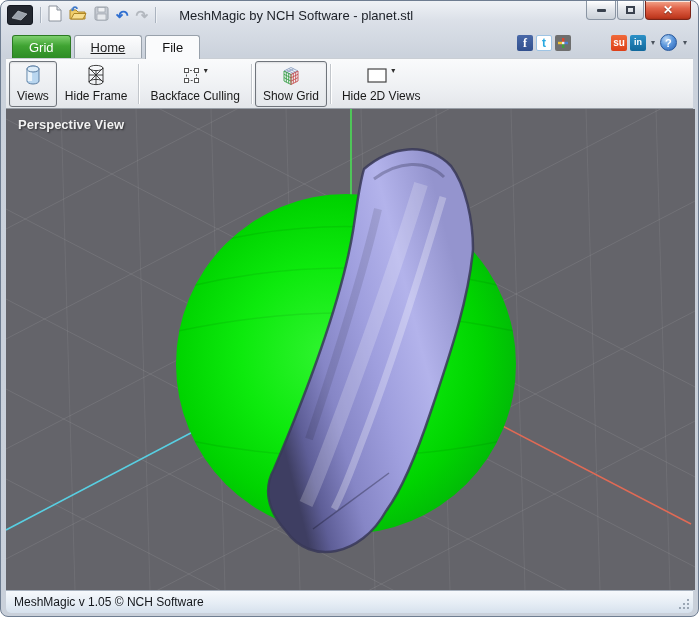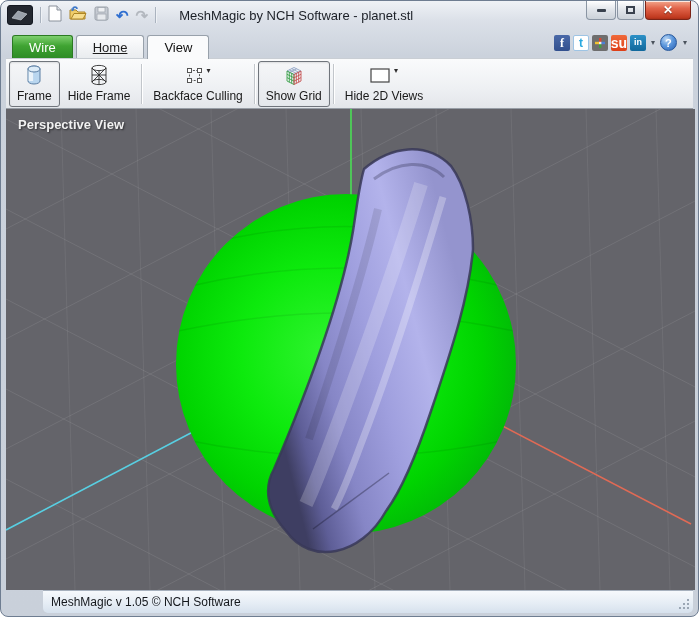--- a/index.html
+++ b/index.html
@@ -34,21 +34,21 @@
       font-size:13px;border-radius:3px 3px 0 0;border:1px solid #98a1ab;border-bottom:none;cursor:default;}
   .tab-file{background:linear-gradient(#7ecf6e,#3fa332 45%,#2e8c26);color:#ffffff;border-color:#2b7a22;}
   .tab-home{background:linear-gradient(#fdfdfe,#e9ecef);color:#1d1d1d;text-decoration:underline;}
   .tab-view{background:#fafbfc;color:#111111;position:relative;z-index:3;height:24px;margin-bottom:-1px;}
   .social{position:absolute;right:6px;top:5px;display:flex;align-items:center;gap:3px;}
   .sicon{width:16px;height:16px;border-radius:2px;display:flex;align-items:center;justify-content:center;
       font-weight:bold;color:#fff;font-size:10px;line-height:1;}
   .s-fb{background:linear-gradient(#4a69a8,#32508e);font-family:"Liberation Serif",serif;font-size:12px;}
   .s-tw{background:#ffffff;border:1px solid #9ec4e4;color:#2aa9e0;font-size:12px;}
   .s-gp{background:#6e6e6e;position:relative;}
-  .s-su{background:linear-gradient(#f06a3a,#dd3f18);font-size:14px;}
+  .s-su{background:linear-gradient(#f06a3a,#dd3f18);font-size:10px;margin-left:37px;}
   .s-in{background:linear-gradient(#2c90c6,#11689c);font-size:9px;}
   .s-chev{font-size:8px;color:#4a525c;margin:0 2px;}
   .s-help{width:17px;height:17px;border-radius:50%;border:1px solid #27589c;color:#fff;font-weight:bold;font-size:11px;
       background:radial-gradient(circle at 35% 28%,#bcd7f3,#5d98dd 45%,#2a62b4);display:flex;align-items:center;justify-content:center;}
   .s-dd{font-size:8px;color:#4a525c;margin-left:3px;}
   
   .ribbon{position:absolute;top:57px;left:5px;right:5px;height:51px;
       background:linear-gradient(#fafbfc,#eef0f3 60%,#e3e6ea);
       border-top:1px solid #c9ced4;border-bottom:1px solid #989ea6;
       display:flex;align-items:center;padding:0 3px;}
@@ -59,21 +59,21 @@
   .ddarrow{font-size:8px;color:#2e2e2e;margin-bottom:10px;}
   .rsep{width:1px;height:40px;background:#c2c6cb;box-shadow:1px 0 0 #ffffff;margin:0 3px;}
   
   .viewport{position:absolute;top:108px;left:5px;width:623px;height:481px;background:#64646a;}
   .vplabel{position:absolute;top:8px;left:12px;font-size:13px;font-weight:bold;color:#f1f1f1;
       text-shadow:1px 1px 2px rgba(0,0,0,.55);}
   
   .statusbar{position:absolute;top:589px;left:5px;right:5px;height:23px;
       background:linear-gradient(#f6f9fc,#e6edf5 55%,#d6e1ed);
       border-top:1px solid #a6b0bd;border-radius:0 0 5px 5px;
-      display:flex;align-items:center;padding-left:8px;font-size:12px;color:#14171c;margin-left:37px;}
+      display:flex;align-items:center;padding-left:8px;font-size:12px;color:#14171c;}
   .grip{position:absolute;right:4px;bottom:4px;width:2px;height:2px;background:#9aa6b4;
       box-shadow:0 -4px #9aa6b4,0 -8px #9aa6b4,-4px 0 #9aa6b4,-4px -4px #9aa6b4,-8px 0 #9aa6b4;}
 </style>
 </head>
 <body>
 
 <div id="window">
 
   <div class="titlebar">
     <div class="qat">
@@ -117,23 +117,23 @@
     <div class="wb wb-max">
         <span class="maxbox"></span>
       </div>
     <div class="wb wb-close">
         <span>✕</span>
       </div>
   </div>
 
   <div class="tabrow">
     <div class="tabs">
-      <div class="tab tab-file">Wire</div>
+      <div class="tab tab-file">Grid</div>
       <div class="tab tab-home">Home</div>
-      <div class="tab tab-view">View</div>
+      <div class="tab tab-view">File</div>
     </div>
     <div class="social">
       <div class="sicon s-fb">f</div>
       <div class="sicon s-tw">t</div>
       <div class="sicon s-gp">
         <svg width="12" height="12" viewBox="0 0 12 12">
             <rect x="5" y="1" width="2.4" height="4" fill="#d9452f"></rect>
             <rect x="5" y="7" width="2.4" height="4" fill="#3f9e3f"></rect>
             <rect x="1" y="4.8" width="4" height="2.4" fill="#f2c22f"></rect>
             <rect x="7.4" y="4.8" width="3.6" height="2.4" fill="#4a7fd6"></rect>
@@ -150,21 +150,21 @@
 
   <div class="ribbon">
     <div class="rbtn pressed">
       <span class="icon-wrap">
           <svg width="22" height="24" viewBox="0 0 22 24">
             <path d="M5 6 a6 3 0 0 1 12 0 v12 a6 3 0 0 1 -12 0 z" fill="#b9d6ef" stroke="#5b7ea3"></path>
             <rect x="5.6" y="6" width="4.5" height="12" fill="rgba(255,255,255,0.7)"></rect>
             <ellipse cx="11" cy="6" rx="6" ry="3" fill="#ddecf8" stroke="#5b7ea3"></ellipse>
           </svg>
         </span>
-      <span>Frame</span>
+      <span>Views</span>
     </div>
     <div class="rbtn">
       <span class="icon-wrap">
           <svg width="24" height="24" viewBox="0 0 24 24" fill="none" stroke="#2d2d2d" stroke-width="0.9">
             <ellipse cx="12" cy="5" rx="7" ry="2.6"></ellipse>
             <ellipse cx="12" cy="19" rx="7" ry="2.6"></ellipse>
             <path d="M5 5 V19 M19 5 V19 M12 7.6 V21.6 M5 5 L19 19 M19 5 L5 19 M5 12 H19"></path>
           </svg>
         </span>
       <span>Hide Frame</span>

